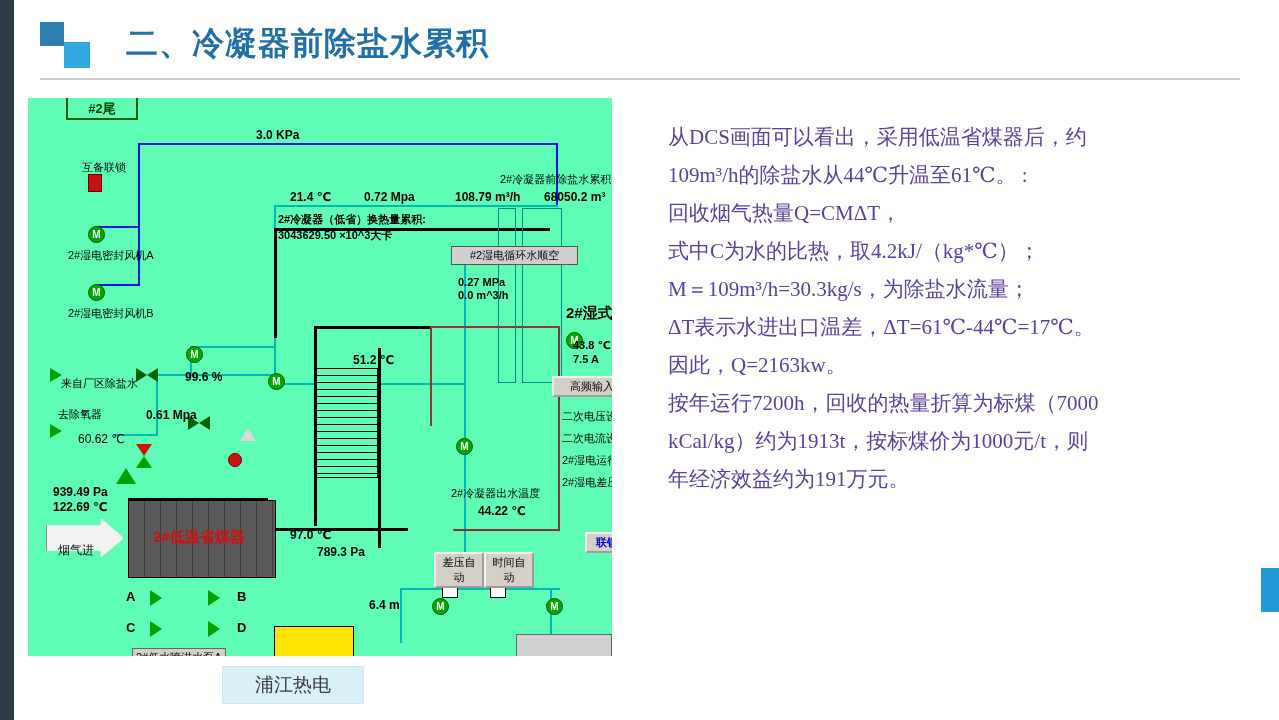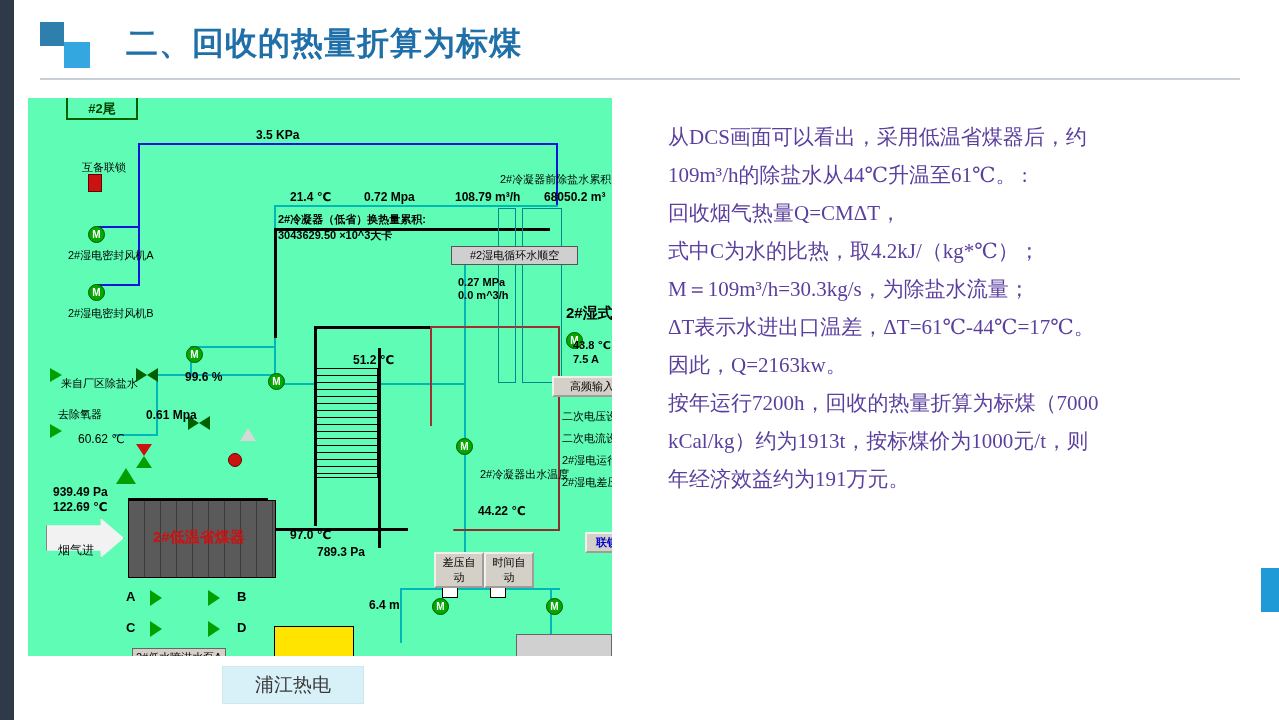--- a/index.html
+++ b/index.html
@@ -69,21 +69,21 @@
   }
 </style>
 </head>
 <body>
 
 <div class="left-bar"></div>
 <div class="right-accent"></div>
 
 <div class="hdr-sq1"></div>
 <div class="hdr-sq2"></div>
-<div class="title">二、回收的热量折算为标煤</div>
+<div class="title">二、冷凝器前除盐水累积</div>
 <div class="hdr-rule"></div>
 
 <div class="shot">
 
   <div class="tagbox" style="left:38px;top:-4px;width:72px;height:26px;line-height:24px;background:#5efcb4;border:2px solid #006000;color:#004000;font-weight:bold;font-size:13px;">#2尾</div>
 
   <div class="ln-b" style="left:110px;top:45px;width:420px;height:2px;"></div>
   <div class="ln-b" style="left:110px;top:45px;width:2px;height:85px;"></div>
   <div class="ln-b" style="left:528px;top:45px;width:2px;height:62px;"></div>
   <div class="ln-b" style="left:110px;top:128px;width:2px;height:60px;"></div>
@@ -157,21 +157,21 @@
 
   <div class="motor" style="left:60px;top:128px;">M</div>
   <div class="motor" style="left:60px;top:186px;">M</div>
   <div class="motor" style="left:158px;top:248px;">M</div>
   <div class="motor" style="left:240px;top:275px;">M</div>
   <div class="motor" style="left:428px;top:340px;">M</div>
   <div class="motor" style="left:538px;top:234px;">M</div>
   <div class="motor" style="left:404px;top:500px;">M</div>
   <div class="motor" style="left:518px;top:500px;">M</div>
 
-  <div class="s-txt" style="left:228px;top:30px;font-size:12px;font-weight:bold;">3.5 KPa</div>
+  <div class="s-txt" style="left:228px;top:30px;font-size:12px;font-weight:bold;">3.0 KPa</div>
   <div class="s-txt" style="left:54px;top:62px;font-size:11px;">互备联锁</div>
   <div class="s-txt" style="left:262px;top:92px;font-size:12px;font-weight:bold;">21.4 ℃</div>
   <div class="s-txt" style="left:336px;top:92px;font-size:12px;font-weight:bold;">0.72 Mpa</div>
   <div class="s-txt" style="left:427px;top:92px;font-size:12px;font-weight:bold;">108.79 m³/h</div>
   <div class="s-txt" style="left:516px;top:92px;font-size:12px;font-weight:bold;">68050.2 m³</div>
   <div class="s-txt" style="left:472px;top:74px;font-size:11px;">2#冷凝器前除盐水累积:</div>
   <div class="s-txt" style="left:250px;top:114px;font-size:11px;font-weight:bold;">2#冷凝器（低省）换热量累积:</div>
   <div class="s-txt" style="left:250px;top:130px;font-size:11px;font-weight:bold;">3043629.50 ×10^3大卡</div>
   <div class="s-txt" style="left:40px;top:150px;font-size:11px;">2#湿电密封风机A</div>
   <div class="s-txt" style="left:40px;top:208px;font-size:11px;">2#湿电密封风机B</div>
@@ -185,21 +185,21 @@
   <div class="s-txt" style="left:157px;top:272px;font-size:12px;font-weight:bold;">99.6 %</div>
   <div class="s-txt" style="left:30px;top:309px;font-size:11px;">去除氧器</div>
   <div class="s-txt" style="left:118px;top:310px;font-size:12px;font-weight:bold;">0.61 Mpa</div>
   <div class="s-txt" style="left:50px;top:334px;font-size:12px;font-weight:normal;">60.62 ℃</div>
   <div class="s-txt" style="left:534px;top:311px;font-size:11px;">二次电压设定值</div>
   <div class="s-txt" style="left:534px;top:333px;font-size:11px;">二次电流设定值</div>
   <div class="s-txt" style="left:534px;top:355px;font-size:11px;">2#湿电运行时间</div>
   <div class="s-txt" style="left:534px;top:377px;font-size:11px;">2#湿电差压</div>
   <div class="s-txt" style="left:25px;top:387px;font-size:12px;font-weight:bold;">939.49 Pa</div>
   <div class="s-txt" style="left:25px;top:402px;font-size:12px;font-weight:bold;">122.69 ℃</div>
-  <div class="s-txt" style="left:423px;top:369px;font-size:11px;margin-left:29px;">2#冷凝器出水温度</div>
+  <div class="s-txt" style="left:423px;top:388px;font-size:11px;">2#冷凝器出水温度</div>
   <div class="s-txt" style="left:450px;top:406px;font-size:12px;font-weight:bold;">44.22 ℃</div>
   <div class="s-txt" style="left:30px;top:444px;font-size:12px;">烟气进</div>
   <div class="s-txt" style="left:262px;top:430px;font-size:12px;font-weight:bold;">97.0 ℃</div>
   <div class="s-txt" style="left:258px;top:447px;font-size:12px;font-weight:bold;margin-left:31px;">789.3 Pa</div>
   <div class="s-txt" style="left:309px;top:500px;font-size:12px;font-weight:bold;margin-left:32px;">6.4 m</div>
   <div class="s-txt" style="left:98px;top:491px;font-size:13px;font-weight:bold;">A</div>
   <div class="s-txt" style="left:209px;top:491px;font-size:13px;font-weight:bold;">B</div>
   <div class="s-txt" style="left:98px;top:522px;font-size:13px;font-weight:bold;">C</div>
   <div class="s-txt" style="left:209px;top:522px;font-size:13px;font-weight:bold;">D</div>
   <div class="s-txt" style="left:104px;top:550px;font-size:11px;background:#d4d0c8;border:1px solid #666;padding:1px 3px;">2#低水喷淋水泵A</div>

